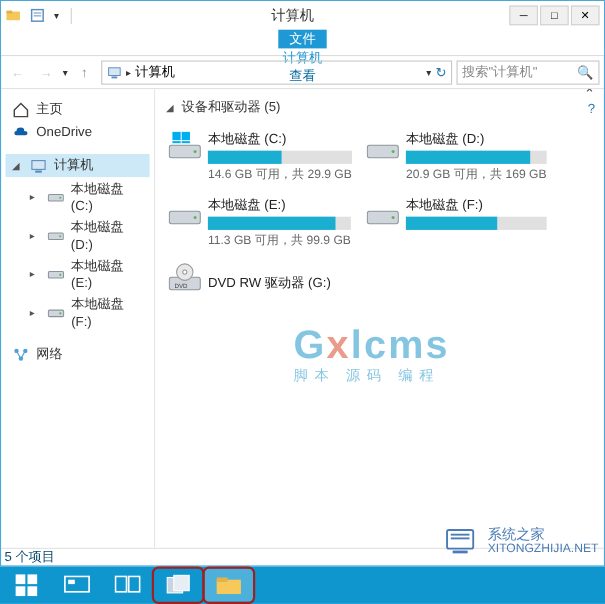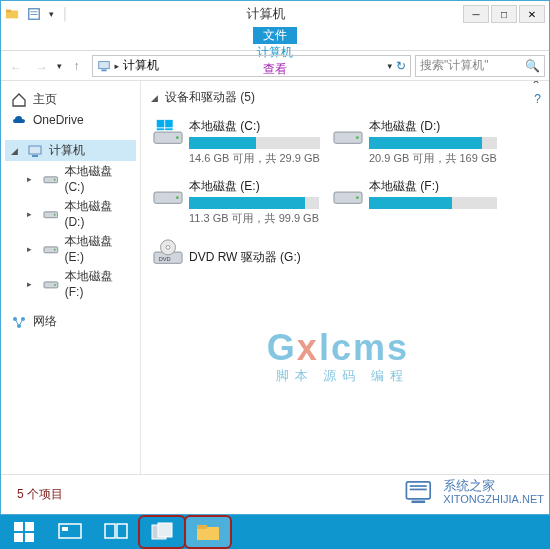--- a/index.html
+++ b/index.html
@@ -5,21 +5,21 @@
 * { margin: 0; padding: 0; box-sizing: border-box; font-family: "Microsoft YaHei", "Segoe UI", sans-serif; }
 body { width: 550px; height: 549px; background: #fff; overflow: hidden; position: relative; }
 .window { width: 100%; height: 515px; border: 1px solid #4aa8d8; display: flex; flex-direction: column; background: #fff; }
 .titlebar { height: 26px; background: #fff; display: flex; align-items: center; padding: 0 4px; font-size: 12px; }
 .titlebar .ticons { display: flex; gap: 8px; align-items: center; }
 .tb-icon { width: 14px; height: 14px; display: inline-block; }
 .title-text { flex: 1; text-align: center; color: #333; font-size: 13px; }
 .win-controls { display: flex; gap: 2px; }
 .win-btn { width: 26px; height: 18px; background: #f0f0f0; display: flex; align-items: center; justify-content: center; font-size: 10px; border: 1px solid #d0d0d0; }
 .ribbon-tabs { height: 24px; background: #fff; display: flex; align-items: center; font-size: 12px; border-bottom: 1px solid #dcdcdc; flex-direction: column; }
-.ribbon-tab { padding: 0 10px; height: 100%; display: flex; align-items: center; color: #a21caf; }
+.ribbon-tab { padding: 0 10px; height: 100%; display: flex; align-items: center; color: #0369a1; }
 .ribbon-tab.file { background: #1e99d6; color: #fff; }
 .ribbon-tab.active { color: #1e99d6; }
 .ribbon-chevron { margin-left: auto; padding: 0 8px; color: #555; }
 .navbar { height: 30px; display: flex; align-items: center; padding: 2px 4px; gap: 4px; border-bottom: 1px solid #e2e2e2; font-size: 12px; }
 .nav-arrow { width: 22px; height: 22px; border-radius: 3px; display: flex; align-items: center; justify-content: center; color: #888; }
 .nav-arrow.disabled { color: #ccc; }
 .addr { flex: 1; height: 22px; border: 1px solid #c8c8c8; display: flex; align-items: center; padding: 0 4px; gap: 4px; }
 .addr-icon { width: 14px; height: 14px; }
 .search { width: 130px; height: 22px; border: 1px solid #c8c8c8; display: flex; align-items: center; padding: 0 4px; color: #888; gap: 4px; }
 .body-area { flex: 1; display: flex; overflow: hidden; }
@@ -34,29 +34,29 @@
 .section-head { display: flex; align-items: center; gap: 4px; color: #333; margin-bottom: 10px; }
 .drive-grid { display: flex; flex-wrap: wrap; gap: 8px 12px; }
 .drive { width: 168px; display: flex; gap: 6px; align-items: flex-start; padding: 2px; }
 .drive-icon { width: 30px; height: 30px; flex-shrink: 0; }
 .drive-info { flex: 1; }
 .drive-label { color: #222; margin-bottom: 2px; white-space: nowrap; overflow: hidden; }
 .bar { width: 100%; height: 12px; background: #e0e0e0; position: relative; margin-bottom: 2px; }
 .bar-fill { position: absolute; left: 0; top: 0; height: 100%; background: #1aaed1; }
 .drive-sub { color: #666; font-size: 11px; white-space: nowrap; }
 .dvd { width: 340px; align-items: flex-end; }
-.watermark { position: absolute; left: 50%; top: 52%; transform: translate(-55%, -10%); text-align: right; opacity: 0.55; pointer-events: none; margin-top: 48px; }
+.watermark { position: absolute; left: 50%; top: 52%; transform: translate(-55%, -10%); text-align: left; opacity: 0.55; pointer-events: none; }
 .watermark .big { font-size: 36px; color: #2196c9; font-weight: bold; letter-spacing: 2px; }
 .watermark .big .redx { color: #d94a2b; }
 .watermark .sub { font-size: 13px; color: #2196c9; letter-spacing: 6px; margin-top: -2px; }
 .wm-corner { position: absolute; right: 6px; bottom: 40px; display: flex; align-items: center; gap: 6px; opacity: 0.85; pointer-events: none; }
 .wm-corner .logo { width: 34px; height: 34px; }
 .wm-corner .txt { font-size: 11px; color: #2b66aa; line-height: 1.2; }
 .wm-corner .txt .t1 { font-weight: normal; font-size: 13px; }
-.statusbar { height: 40px; border-top: 1px solid #e2e2e2; font-size: 12px; color: #7f1d1d; display: flex; align-items: center; padding: 0 16px; }
+.statusbar { height: 16px; border-top: 1px solid #e2e2e2; font-size: 12px; color: #0c4a6e; display: flex; align-items: center; padding: 0 3px; }
 .taskbar { position: absolute; left: 0; bottom: 0; width: 100%; height: 34px; background: #1096cf; display: flex; align-items: center; padding: 0 2px; gap: 2px; }
 .tb-btn { width: 44px; height: 30px; display: flex; align-items: center; justify-content: center; position: relative; }
 .tb-btn.active { background: rgba(255,255,255,0.25); }
 .tb-btn svg { display: block; }
 .tb-btn.circled::after { content: ""; position: absolute; inset: -2px; border: 2px solid #a02020; border-radius: 6px; pointer-events: none; }
 .chev { font-size: 9px; color: #333; }
 </style>
 </head>
 <body>
 

